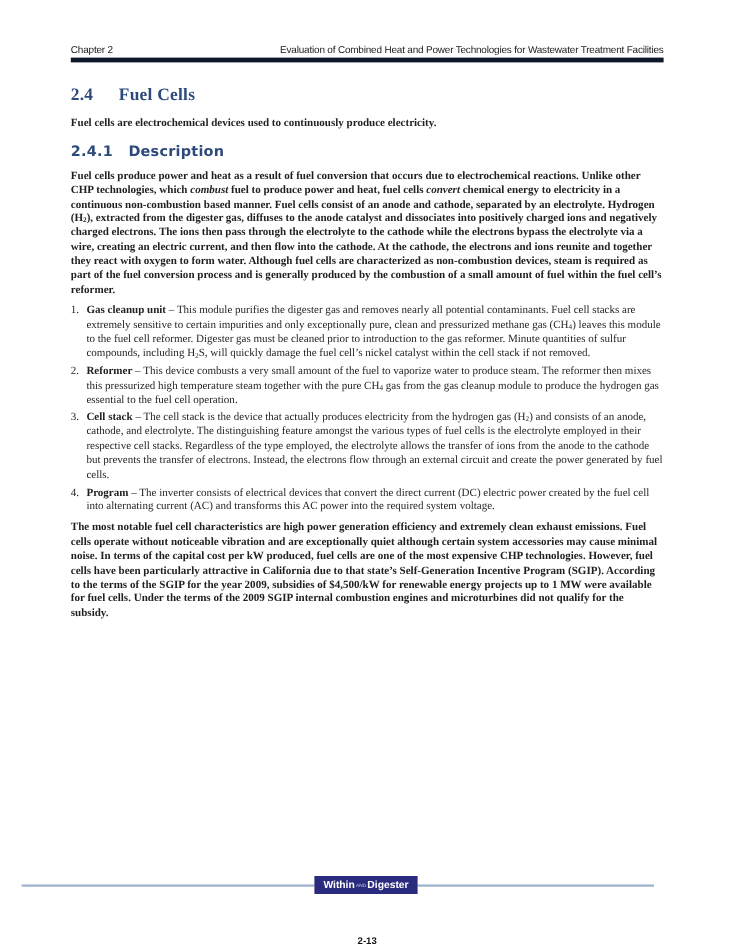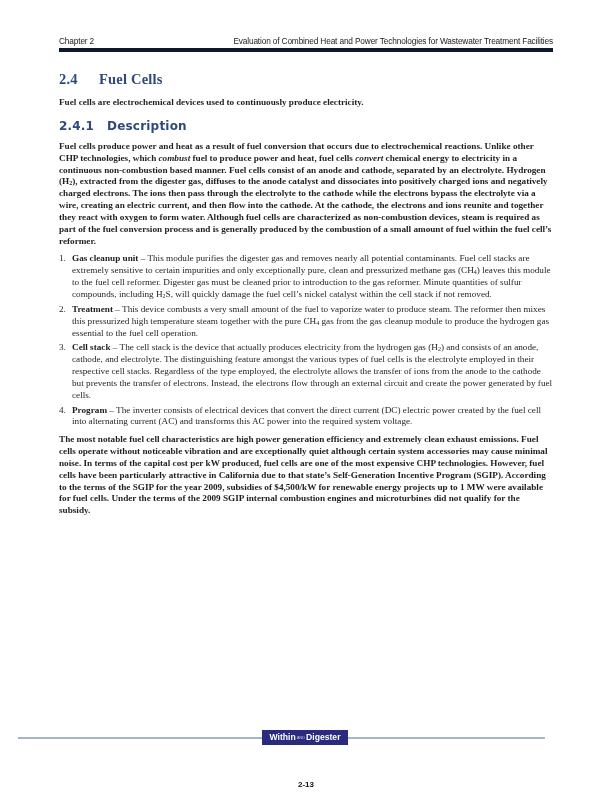--- a/index.html
+++ b/index.html
@@ -57,21 +57,21 @@
     </h3>
 
     <p><span>Fuel cells produce power and heat as a result of fuel conversion that occurs due to electrochemical reactions. Unlike other CHP technologies, which </span><em>combust</em><span> fuel to produce power and heat, fuel cells </span><em>convert</em><span> chemical energy to electricity in a continuous non-combustion based manner.  Fuel cells consist of an anode and cathode, separated by an electrolyte.  Hydrogen (H</span><sub>2</sub><span>), extracted from the digester gas, diffuses to the anode catalyst and dissociates into positively charged ions and negatively charged electrons.  The ions then pass through the electrolyte to the cathode while the electrons bypass the electrolyte via a wire, creating an electric current, and then flow into the cathode.  At the cathode, the electrons and ions reunite and together they react with oxygen to form water.  Although fuel cells are characterized as non-combustion devices, steam is required as part of the fuel conversion process and is generally produced by the combustion of a small amount of fuel within the fuel cell’s reformer.</span></p>
 
 
     <ol>
       <li>
         <span class="marker">1.</span><strong>Gas cleanup unit</strong><span> – This module purifies the digester gas and removes nearly all potential contaminants.  Fuel cell stacks are extremely sensitive to certain impurities and only exceptionally pure, clean and pressurized methane gas (CH</span><sub>4</sub><span>) leaves this module to the fuel cell reformer.  Digester gas must be cleaned prior to introduction to the gas reformer.  Minute quantities of sulfur compounds, including H</span><sub>2</sub><span>S, will quickly damage the fuel cell’s nickel catalyst within the cell stack if not removed.</span>
       </li>
       <li>
-        <span class="marker">2.</span><strong>Treatment</strong><span> – This device combusts a very small amount of the fuel to vaporize water to produce steam.  The reformer then mixes this pressurized high temperature steam together with the pure CH</span><sub>4</sub><span> gas from the gas cleanup module to produce the hydrogen gas essential to the fuel cell operation.</span>
+        <span class="marker">2.</span><strong>Reformer</strong><span> – This device combusts a very small amount of the fuel to vaporize water to produce steam.  The reformer then mixes this pressurized high temperature steam together with the pure CH</span><sub>4</sub><span> gas from the gas cleanup module to produce the hydrogen gas essential to the fuel cell operation.</span>
       </li>
       <li>
         <span class="marker">3.</span><strong>Cell stack</strong><span> – The cell stack is the device that actually produces electricity from the hydrogen gas (H</span><sub>2</sub><span>) and consists of an anode, cathode, and electrolyte.  The distinguishing feature amongst the various types of fuel cells is the electrolyte employed in their respective cell stacks.  Regardless of the type employed, the electrolyte allows the transfer of ions from the anode to the cathode but prevents the transfer of electrons.  Instead, the electrons flow through an external circuit and create the power generated by fuel cells.</span>
       </li>
       <li>
         <span class="marker">4.</span><strong>Program</strong><span> – The inverter consists of electrical devices that convert the direct current (DC) electric power created by the fuel cell into alternating current (AC) and transforms this AC power into the required system voltage.</span>
       </li>
     </ol>
 
     <p>The most notable fuel cell characteristics are high power generation efficiency and extremely clean exhaust emissions.  Fuel cells operate without noticeable vibration and are exceptionally quiet although certain system accessories may cause minimal noise.  In terms of the capital cost per kW produced, fuel cells are one of the most expensive CHP technologies.  However, fuel cells have been particularly attractive in California due to that state’s Self-Generation Incentive Program (SGIP).  According to the terms of the SGIP for the year 2009, subsidies of $4,500/kW for renewable energy projects up to 1 MW were available for fuel cells.  Under the terms of the 2009 SGIP internal combustion engines and microturbines did not qualify for the subsidy.</p>

